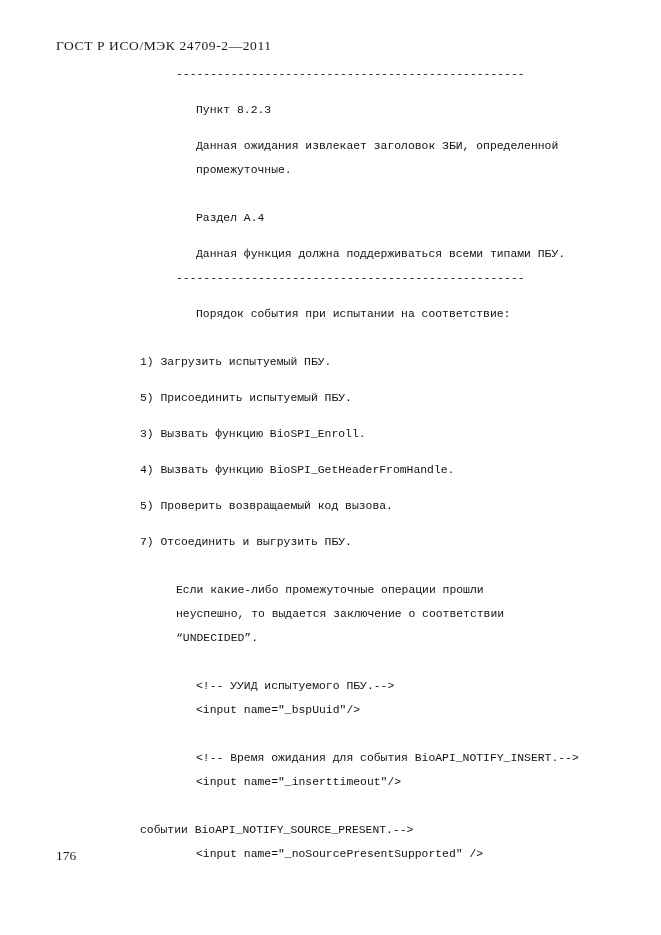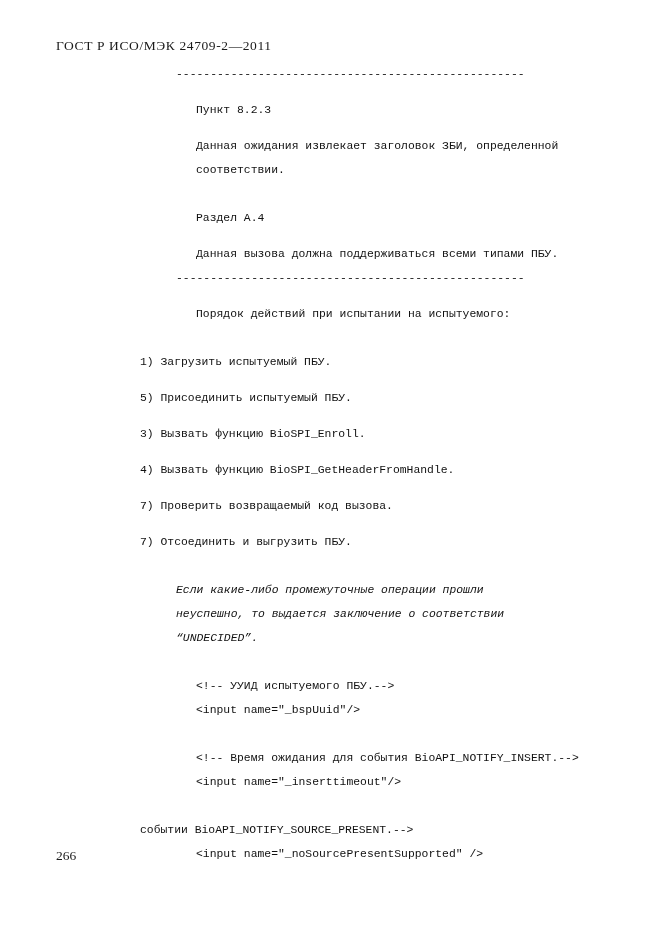--- a/index.html
+++ b/index.html
@@ -34,21 +34,21 @@
     position: absolute;
     top: 62px;
     left: 140px;
     width: 500px;
     font-family: "Liberation Mono", monospace;
     font-size: 11.4px;
     line-height: 24px;
     color: #111;
   }
   .indent-1 { margin-left: 56px; }
-  .indent-2 { margin-left: 36px; font-style: italic; }
+  .indent-2 { margin-left: 36px; }
   .list-line { }
   .blank { height: 24px; }
   .half-blank { height: 12px; }
   .rule {
     margin-left: 36px;
     letter-spacing: 0px;
     white-space: nowrap;
     font-family: "Liberation Mono", monospace;
     font-size: 11.4px;
   }
@@ -69,44 +69,44 @@
   <div class="header">ГОСТ Р ИСО/МЭК 24709-2—2011</div>
 
   <div class="content">
 
     <div class="rule line">---------------------------------------------------</div>
     <div class="half-blank"></div>
 
     <div class="indent-1 line">Пункт 8.2.3</div>
     <div class="half-blank"></div>
     <div class="indent-1 line">Данная ожидания извлекает заголовок ЗБИ, определенной</div>
-    <div class="indent-1 line">соответствии.</div>
+    <div class="indent-1 line">промежуточные.</div>
 
     <div class="blank"></div>
 
     <div class="indent-1 line">Раздел А.4</div>
     <div class="half-blank"></div>
-    <div class="indent-1 line">Данная вызова должна поддерживаться всеми типами ПБУ.</div>
+    <div class="indent-1 line">Данная функция должна поддерживаться всеми типами ПБУ.</div>
 
     <div class="rule line">---------------------------------------------------</div>
     <div class="half-blank"></div>
 
-    <div class="indent-1 line">Порядок действий при испытании на испытуемого:</div>
+    <div class="indent-1 line">Порядок события при испытании на соответствие:</div>
 
     <div class="blank"></div>
 
     <div class="list-line line">1) Загрузить испытуемый ПБУ.</div>
     <div class="half-blank"></div>
     <div class="list-line line">5) Присоединить испытуемый ПБУ.</div>
     <div class="half-blank"></div>
     <div class="list-line line">3) Вызвать функцию BioSPI_Enroll.</div>
     <div class="half-blank"></div>
     <div class="list-line line">4) Вызвать функцию BioSPI_GetHeaderFromHandle.</div>
     <div class="half-blank"></div>
-    <div class="list-line line">7) Проверить возвращаемый код вызова.</div>
+    <div class="list-line line">5) Проверить возвращаемый код вызова.</div>
     <div class="half-blank"></div>
     <div class="list-line line">7) Отсоединить и выгрузить ПБУ.</div>
 
     <div class="blank"></div>
 
     <div class="indent-2 line">Если какие-либо промежуточные операции прошли</div>
     <div class="indent-2 line">неуспешно, то выдается заключение о соответствии</div>
     <div class="indent-2 line">“UNDECIDED”.</div>
 
 
@@ -122,15 +122,15 @@
 
     <div class="blank"></div>
 
     <div class="line">событии BioAPI_NOTIFY_SOURCE_PRESENT.--&gt;</div>
     <div class="indent-1 line">&lt;input name="_noSourcePresentSupported" /&gt;</div>
 
     <div class="blank"></div>
 
   </div>
 
-  <div class="pagenum">266</div>
+  <div class="pagenum">176</div>
 
 </div>
 
 </body></html>

